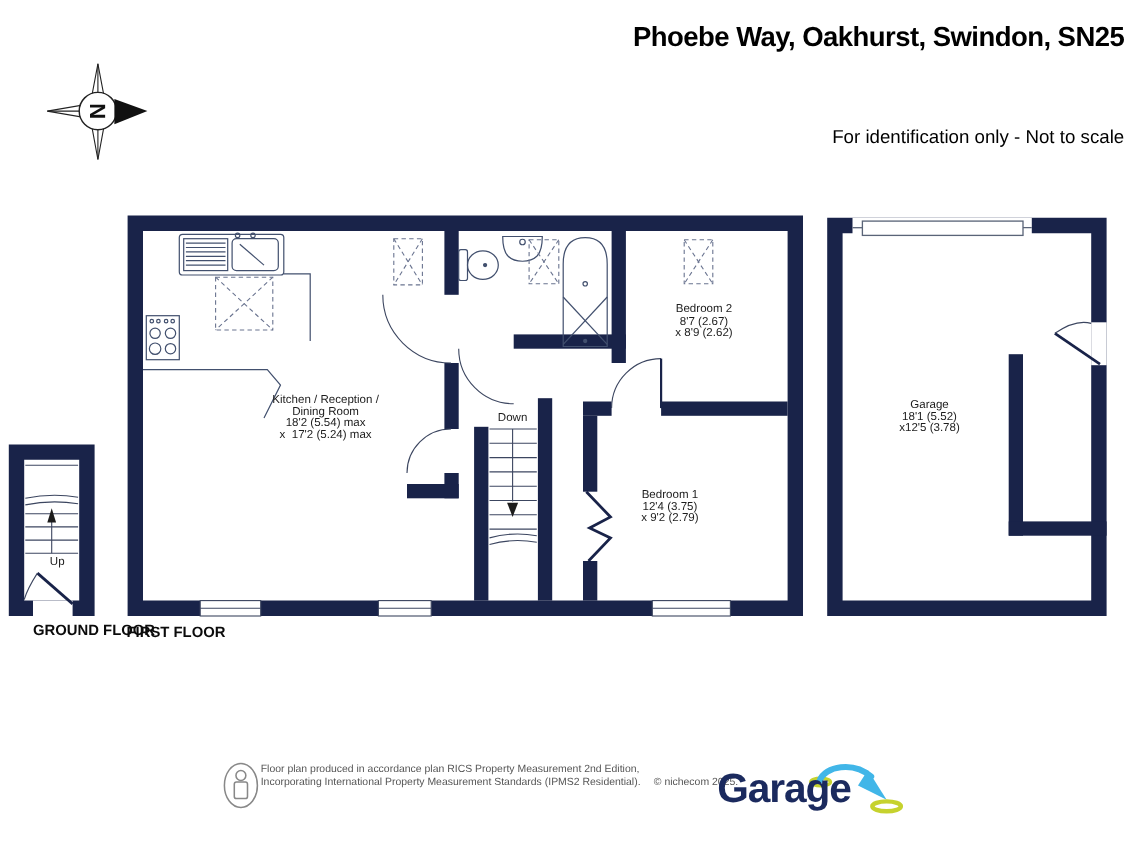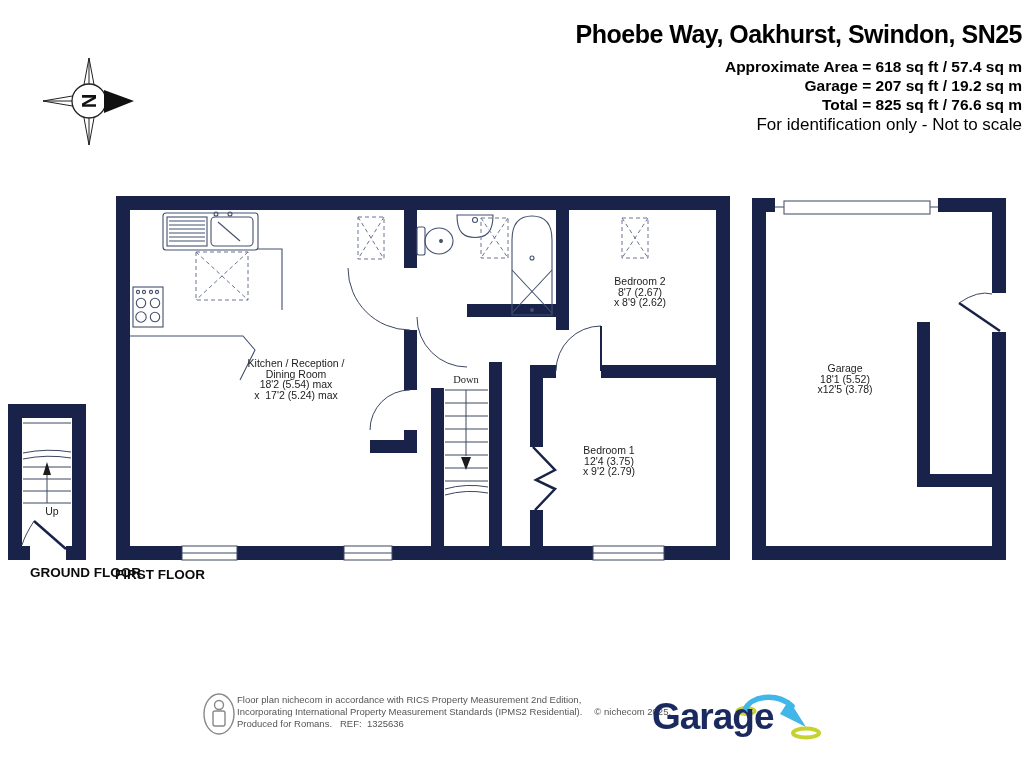--- a/index.html
+++ b/index.html
@@ -185,25 +185,20 @@
   <g fill="none" stroke="#888" stroke-width="1.4">
     <ellipse cx="219" cy="714" rx="15" ry="20"></ellipse>
     <circle cx="219" cy="705" r="4.5"></circle>
     <path d="M213,713 Q213,711 215,711 L223,711 Q225,711 225,713 L225,724 Q225,726 223,726 L215,726 Q213,726 213,724 Z"></path>
   </g>
 </svg>
 
 <div class="abs header">
   <div class="title">Phoebe Way, Oakhurst, Swindon, SN25</div>
 </div>
-<div class="arealines abs">
-  <div>Approximate Area = 618 sq ft / 57.4 sq m</div>
-  <div>Garage = 207 sq ft / 19.2 sq m</div>
-  <div>Total = 825 sq ft / 76.6 sq m</div>
-</div>
 <div class="disclaimer abs">For identification only - Not to scale</div>
 
 <div class="abs rlabel" style="left:236px;top:358px;width:120px;">
   <div>Kitchen / Reception /</div>
   <div>Dining Room</div>
   <div>18'2 (5.54) max</div>
   <div>x  17'2 (5.24) max</div>
 </div>
 
 <div class="abs rlabel" style="left:580px;top:276px;width:120px;">
@@ -217,30 +212,29 @@
   <div>12'4 (3.75)</div>
   <div>x 9'2 (2.79)</div>
 </div>
 
 <div class="abs rlabel" style="left:785px;top:363px;width:120px;">
   <div>Garage</div>
   <div>18'1 (5.52)</div>
   <div>x12'5 (3.78)</div>
 </div>
 
-<div class="abs stairlab" style="left:436px;top:374px;width:60px;font-family:Liberation Serif, serif;">Down</div>
+<div class="abs stairlab" style="left:436px;top:374px;width:60px;">Down</div>
 <div class="abs stairlab" style="left:22px;top:505px;width:60px;">Up</div>
 
 <div class="abs floorlab" style="left:10px;top:565px;margin-left:20px;">GROUND FLOOR</div>
 <div class="abs floorlab" style="left:115px;top:567px;">FIRST FLOOR</div>
 
 <div class="abs footer-text">
-  <div>Floor plan nichecom in accordance with RICS Property Measurement 2nd Edition,</div>
+  <div>Floor plan produced in accordance plan RICS Property Measurement 2nd Edition,</div>
   <div><span>Incorporating International Property Measurement Standards (IPMS2 Residential).</span><span style="margin-left:12px;">© nichecom 2025.</span></div>
-  <div>Produced for Romans.   REF:  1325636</div>
 </div>
 
 <div class="abs brand">
   <span>Garage</span>
 </div>
 
 <svg class="brandsvg" width="1024" height="768" viewBox="0 0 1024 768">
   <ellipse cx="746" cy="711" rx="9" ry="3.5" fill="none" stroke="#c6d22e" stroke-width="3"></ellipse>
   <path d="M745,710 C750,696 776,692 792,706" fill="none" stroke="#41b6e8" stroke-width="5.5" stroke-linecap="round"></path>
   <polygon points="789,700 806,727 780,714" fill="#41b6e8"></polygon>

